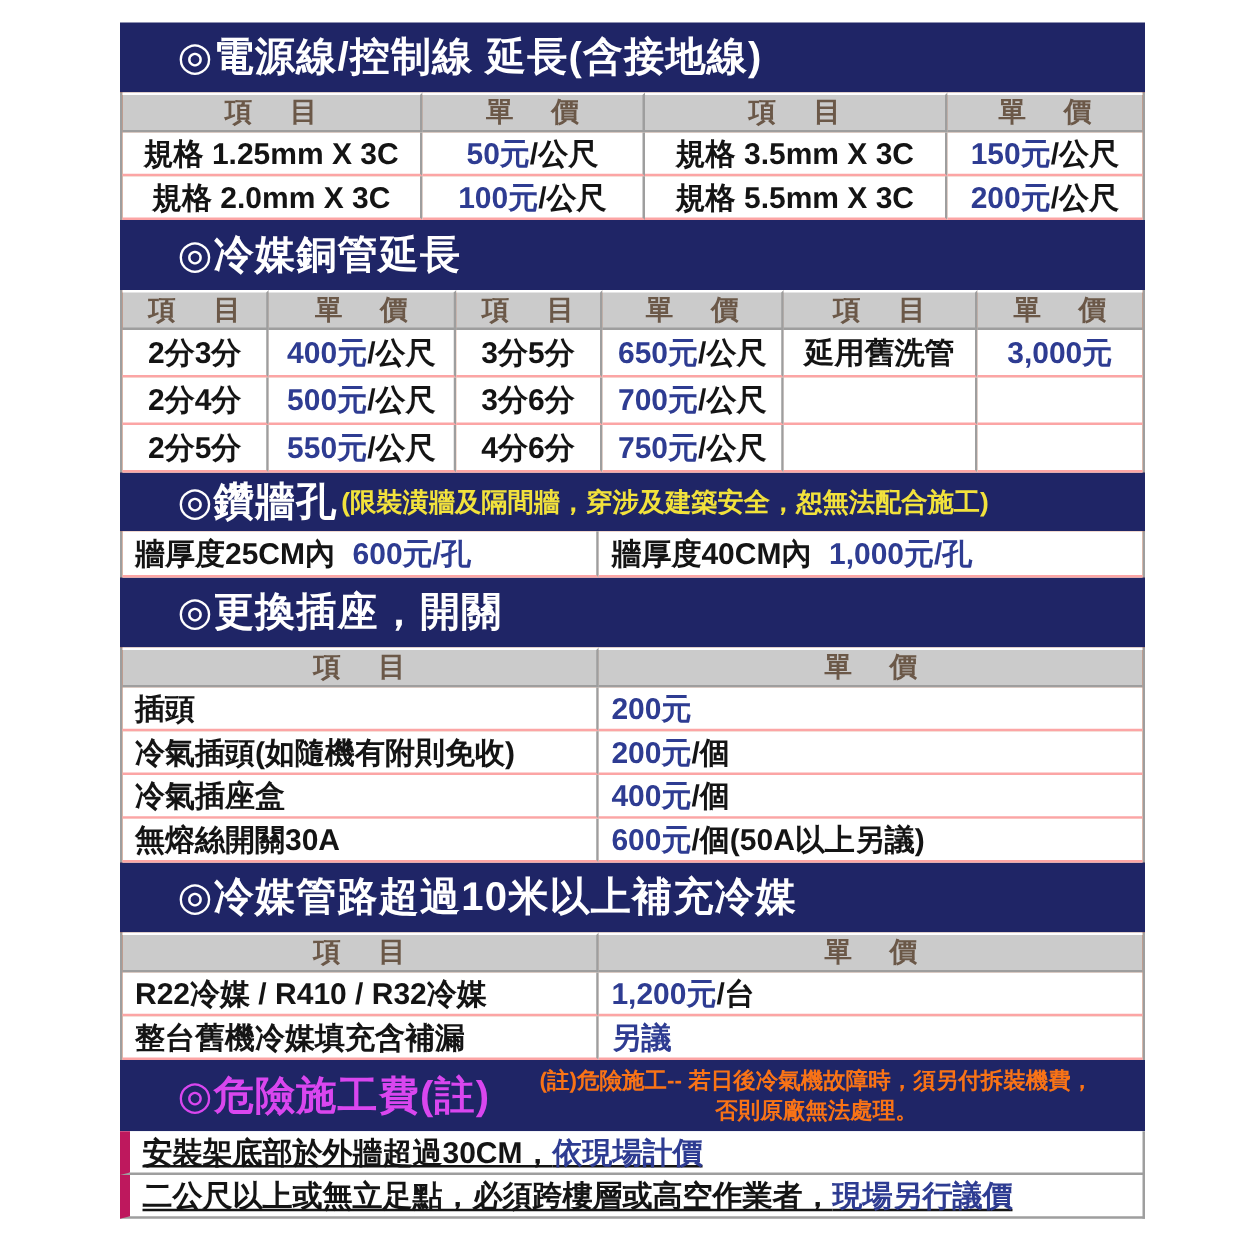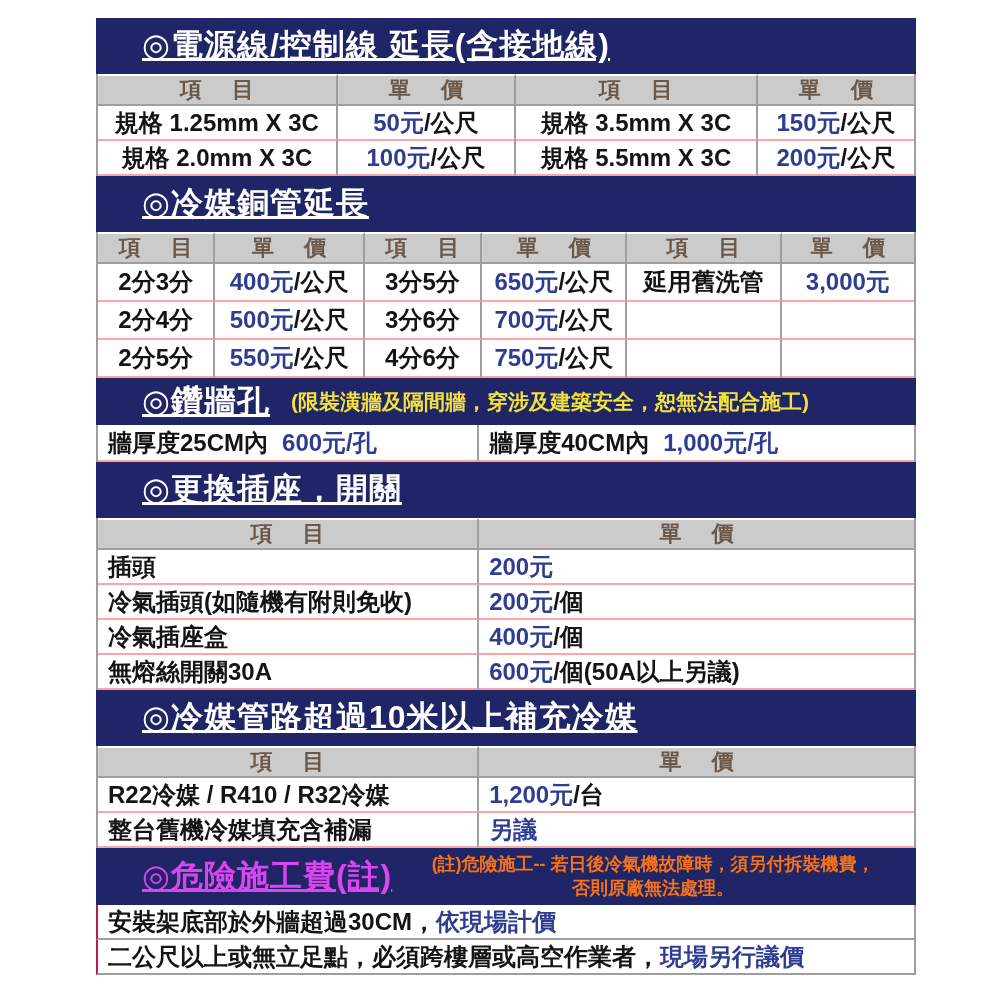--- a/index.html
+++ b/index.html
@@ -6,23 +6,23 @@
   html,body { margin:0; padding:0; }
   body {
     width:1000px; height:1000px; background:#ffffff;
     font-family:"Liberation Sans","DejaVu Sans",sans-serif;
     font-weight:700;
   }
   .sheet { position:absolute; left:96px; top:18px; width:820px; }
 
   .band { background:#1f2566; display:flex; align-items:center; padding:0 8px 0 46px; }
   .h56 { height:56px; } .h47 { height:47px; } .h57 { height:57px; }
-  .btitle { color:#ffffff; font-size:32px; letter-spacing:1px; white-space:nowrap;text-decoration:underline; }
+  .btitle { color:#ffffff; font-size:32px; letter-spacing:1px; white-space:nowrap; }
   .btitle.yellow { color:#d946ef; }
-  .bnote { color:#f2e23c; font-size:21px; margin-left:21px; white-space:nowrap; }
+  .bnote { color:#f2e23c; font-size:21px; margin-left:3px; white-space:nowrap; }
   .bnote6 { flex:1; color:#f97316; font-size:18px; line-height:1.3; text-align:center; padding-left:6px; }
 
   .tbl { display:grid; background:#c2410c; border-left:2px solid #9e9e9e; border-right:2px solid #9e9e9e; }
   .g4 { grid-template-columns: 241fr 179fr 243fr 157fr; }
   .g6 { grid-template-columns: 118fr 150fr 118fr 146fr 155fr 133fr; }
   .g2 { grid-template-columns: 383fr 437fr; }
   .g4 > :nth-child(4n), .g6 > :nth-child(6n), .g2 > :nth-child(2n) { border-right:none; }
 
   .hcell {
     background:#cbcbcb; color:#6b5848; font-size:22px; letter-spacing:12px; padding-left:12px;
@@ -36,22 +36,22 @@
   }
   .g6 > .cell { height:38px; }
   .c37 { height:37px !important; }
   .cell.left { justify-content:flex-start; padding-left:10px; }
   .pr { color:#2e3c92; }
   .un { color:#141414; }
   .gap { margin-left:14px; }
 
   .wrow {
     background:#fff; height:35px; display:flex; align-items:center; padding-left:10px;
-    border-left:2px solid #be185d; border-right:2px solid #9e9e9e; border-bottom:2px solid #9e9e9e;
-    font-size:24px; color:#141414; white-space:nowrap;
+    border-left:8px solid #be185d; border-right:2px solid #9e9e9e; border-bottom:2px solid #9e9e9e;
+    font-size:24px; color:#141414; white-space:nowrap;text-decoration:underline;
   }
 </style>
 </head>
 <body>
 
 <div class="sheet">
 
   <div class="band h56">
     <span class="btitle">◎電源線/控制線 延長(含接地線)</span>
   </div>

